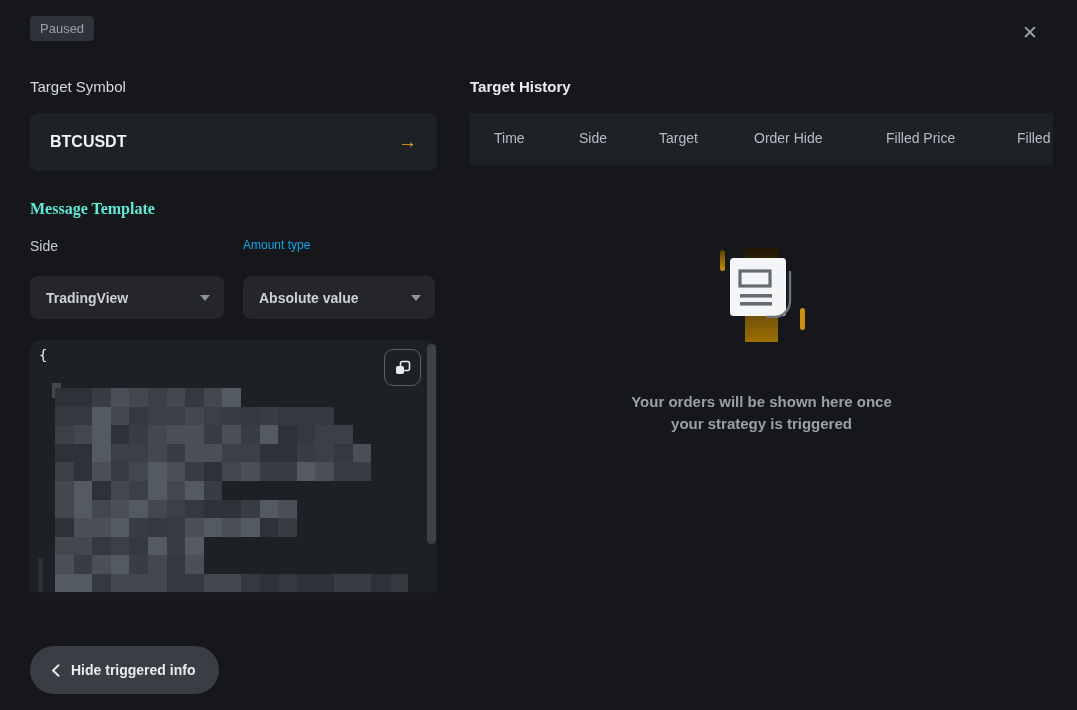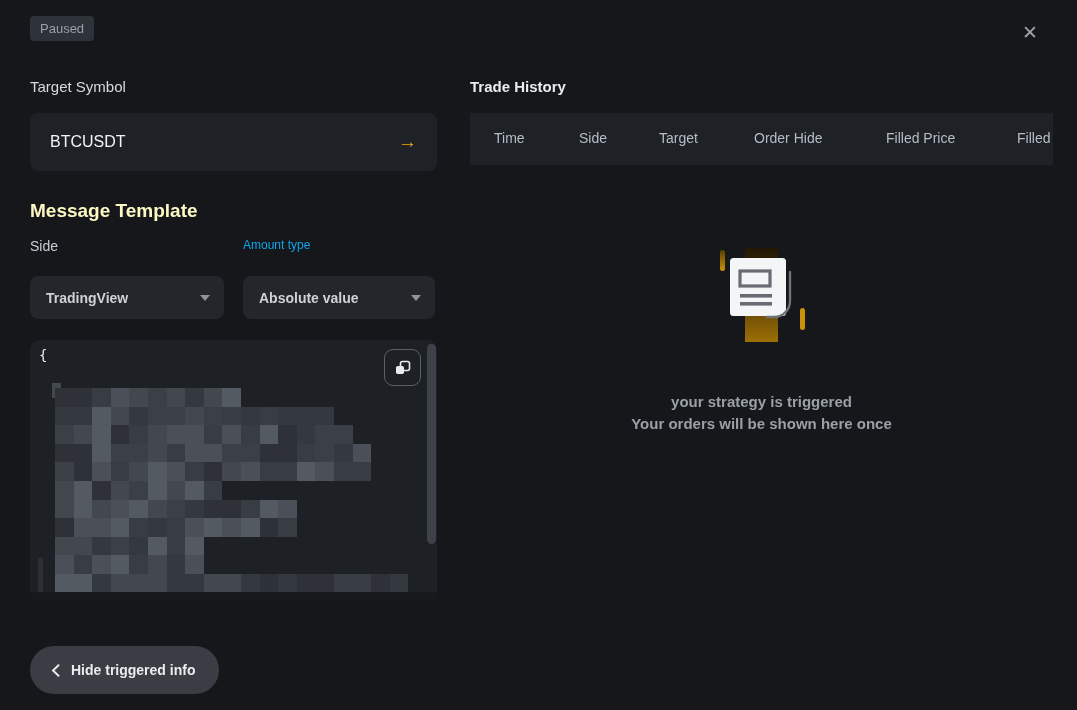--- a/index.html
+++ b/index.html
@@ -28,24 +28,24 @@
 
   
   .left-col { position:absolute; left:30px; top:78px; width:407px; }
   .field-label { font-size:15px; color:#d6d9dd; }
   .symbol-box {
     position:absolute; top:35px; left:0; width:407px; height:58px;
     background:#1e2126; border-radius:8px;
     display:flex; align-items:center; justify-content:space-between;
     padding:0 20px; cursor:pointer;
   }
-  .symbol-value { font-size:16px; font-weight:normal; color:#f2f3f5; }
+  .symbol-value { font-size:16px; font-weight:bold; color:#f2f3f5; }
   .symbol-arrow { color:#f3aa0a; font-size:19px; font-weight:bold; }
 
-  .mt-title { position:absolute; top:122px; left:0; font-size:19px; font-weight:bold; color:#fef9c3; }
+  .mt-title { position:absolute; top:122px; left:0; font-size:16px; font-weight:bold; color:#5eead4;font-family:Liberation Serif, serif; }
 
   .dd-label-side   { position:absolute; top:160px; left:0;   font-size:14px; color:#c9cdd2; }
   .dd-label-amount { position:absolute; top:160px; left:213px; font-size:12px; color:#0ea5e9; }
   .dropdown {
     position:absolute; top:198px; height:43px; background:#24262b; border-radius:8px;
     display:flex; align-items:center; justify-content:space-between;
     padding:0 14px 0 16px; cursor:pointer;
   }
   .dd-side   { left:0; width:194px; }
   .dd-amount { left:213px; width:192px; }
@@ -323,21 +323,21 @@
 
     <div class="hide-btn">
       <svg width="9" height="13" viewBox="0 0 9 13">
         <path d="M7.5 1.2 L2 6.5 L7.5 11.8" stroke="#eaecef" stroke-width="1.9" fill="none" stroke-linecap="round"></path>
       </svg>
       <span class="hide-btn-label">Hide triggered info</span>
     </div>
   </div>
 
   <div class="right-col">
-    <div class="th-title">Trade History</div>
+    <div class="th-title">Target History</div>
 
     <div class="th-header">
       <span class="th-col">Time</span>
       <span class="th-col">Side</span>
       <span class="th-col">Target</span>
       <span class="th-col">Order Hide</span>
       <span class="th-col">Filled Price</span>
       <span class="th-col">Filled</span>
     </div>
 
@@ -357,18 +357,18 @@
       <rect x="44" y="3" width="33" height="94" fill="url(#barGrad)"></rect>
       <rect x="99" y="63" width="5" height="22" rx="2.5" fill="#c9920a"></rect>
       <rect x="29" y="13" width="56" height="58" rx="3.5" fill="#f4f5f6"></rect>
       <path d="M89 27 V 56 A 16 16 0 0 1 73 72 H 66" stroke="#6e737a" stroke-width="2.4" fill="none" stroke-linecap="round"></path>
       <rect x="39" y="26" width="30" height="15" fill="none" stroke="#676c73" stroke-width="3.2"></rect>
       <rect x="39" y="49" width="32" height="3.6" fill="#676c73"></rect>
       <rect x="39" y="57" width="32" height="3.6" fill="#676c73"></rect>
     </svg>
 
     <div class="empty-text">
+      <div>Your orders will be shown here once</div>
       <div>your strategy is triggered</div>
-      <div>Your orders will be shown here once</div>
     </div>
   </div>
 
 </div>
 
 </body></html>

